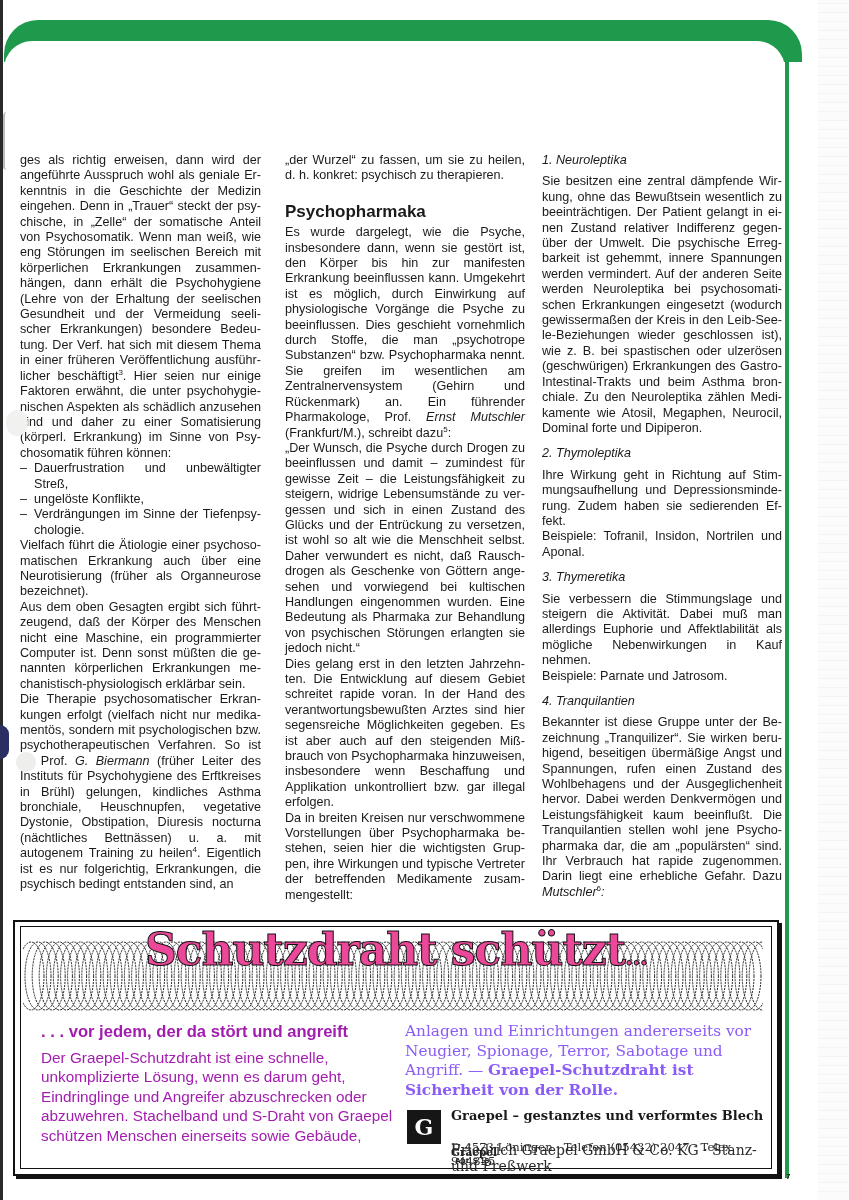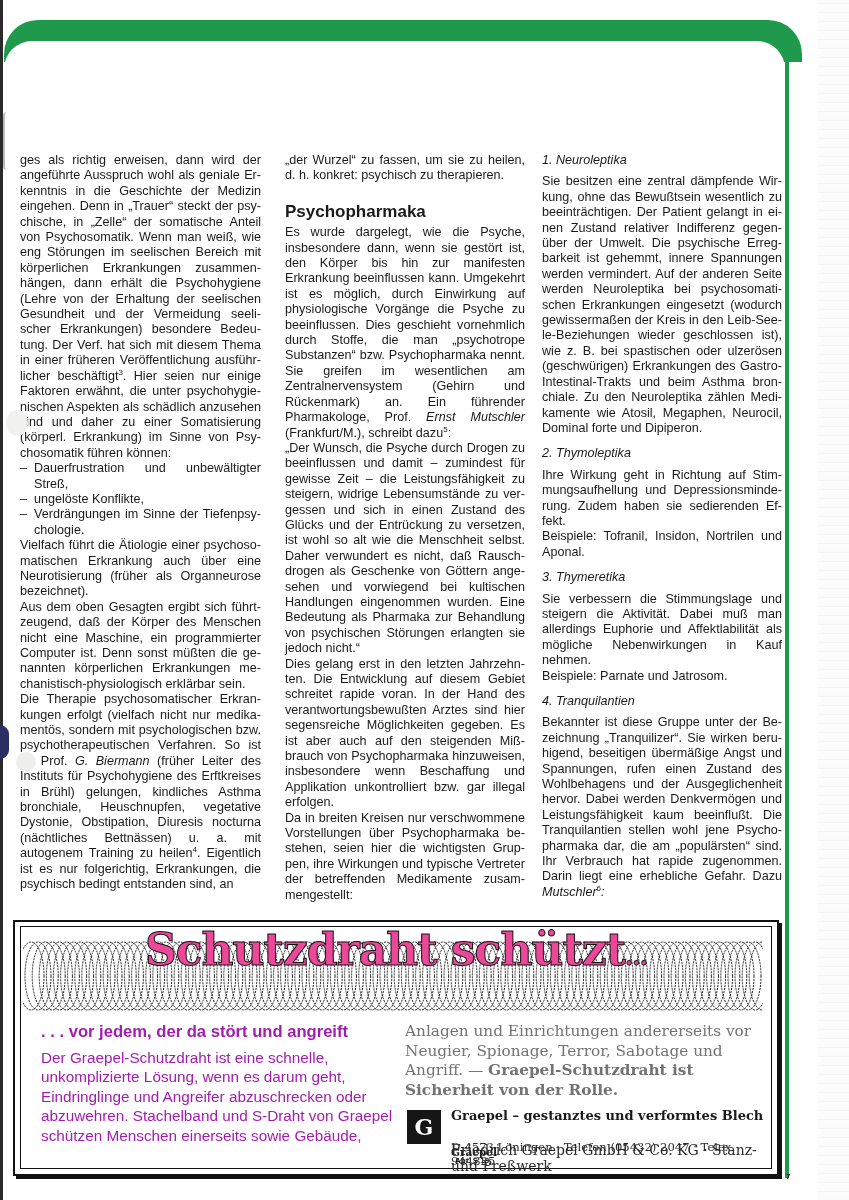--- a/index.html
+++ b/index.html
@@ -77,21 +77,21 @@
       text-shadow: 0 0 1px #fff;
     }
     .ad-title .dots { font-size: 24px; }
     .ad-left {
       position: absolute; left: 18px; top: 100px; width: 360px;
       font-family: Liberation Sans, sans-serif; font-size: 15.3px; line-height: 19.6px; color: #a21caf; margin-left: 8px;
     }
     .ad-subhead { font-weight: bold; font-size: 16.6px; margin-bottom: 6px; }
     .ad-right {
       position: absolute; left: 390px; top: 100px; width: 360px;
-      font-family: "DejaVu Serif", serif; font-size: 15.3px; line-height: 19.6px; color: #737373;
+      font-family: "DejaVu Serif", serif; font-size: 15.3px; line-height: 19.6px; color: #8b5cf6;
     }
     .ad-right b { font-weight: bold; }
     .ad-company {
       position: absolute; left: 392px; top: 188px; width: 360px; height: 60px;
       font-family: "DejaVu Serif", serif;
     }
     .logo-box {
       position: absolute; left: 0; top: 0; width: 34px; height: 34px; background: #161616;
       color: #fff; font-weight: bold; font-size: 22px; line-height: 34px; text-align: center;
     }

